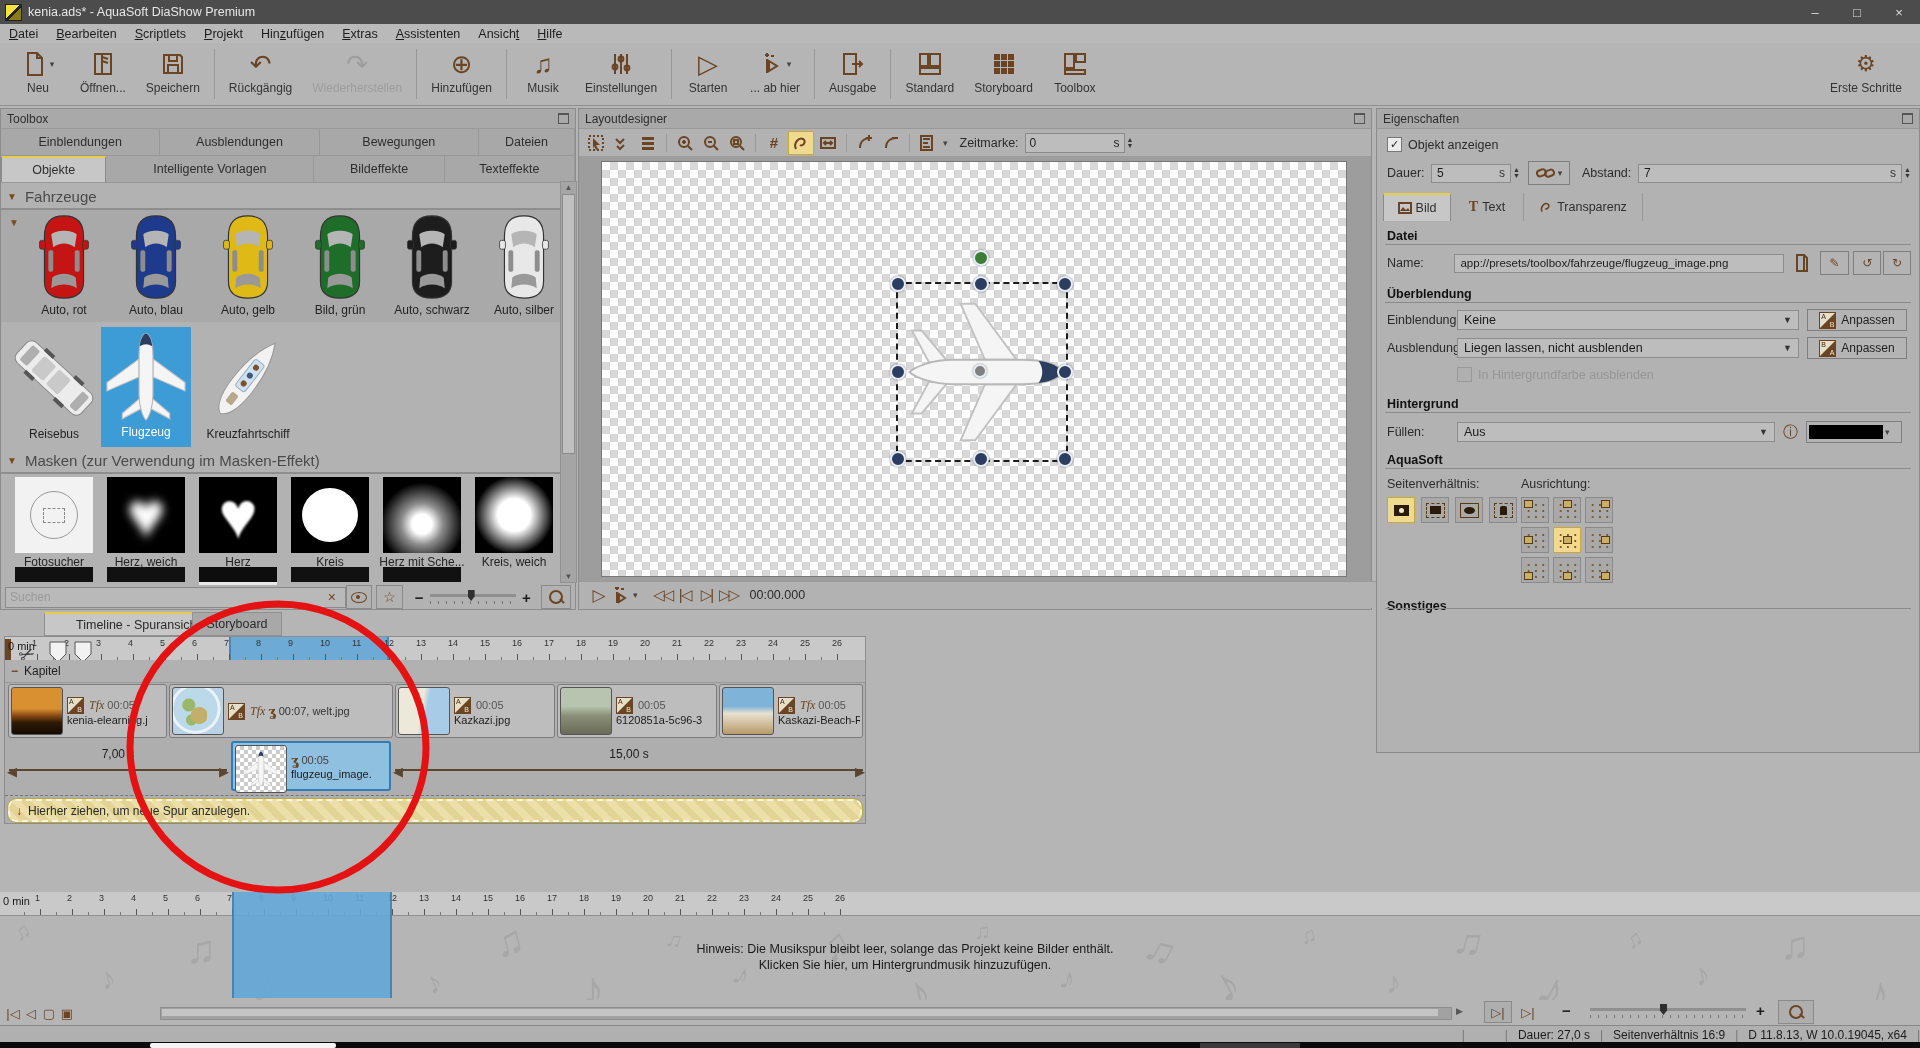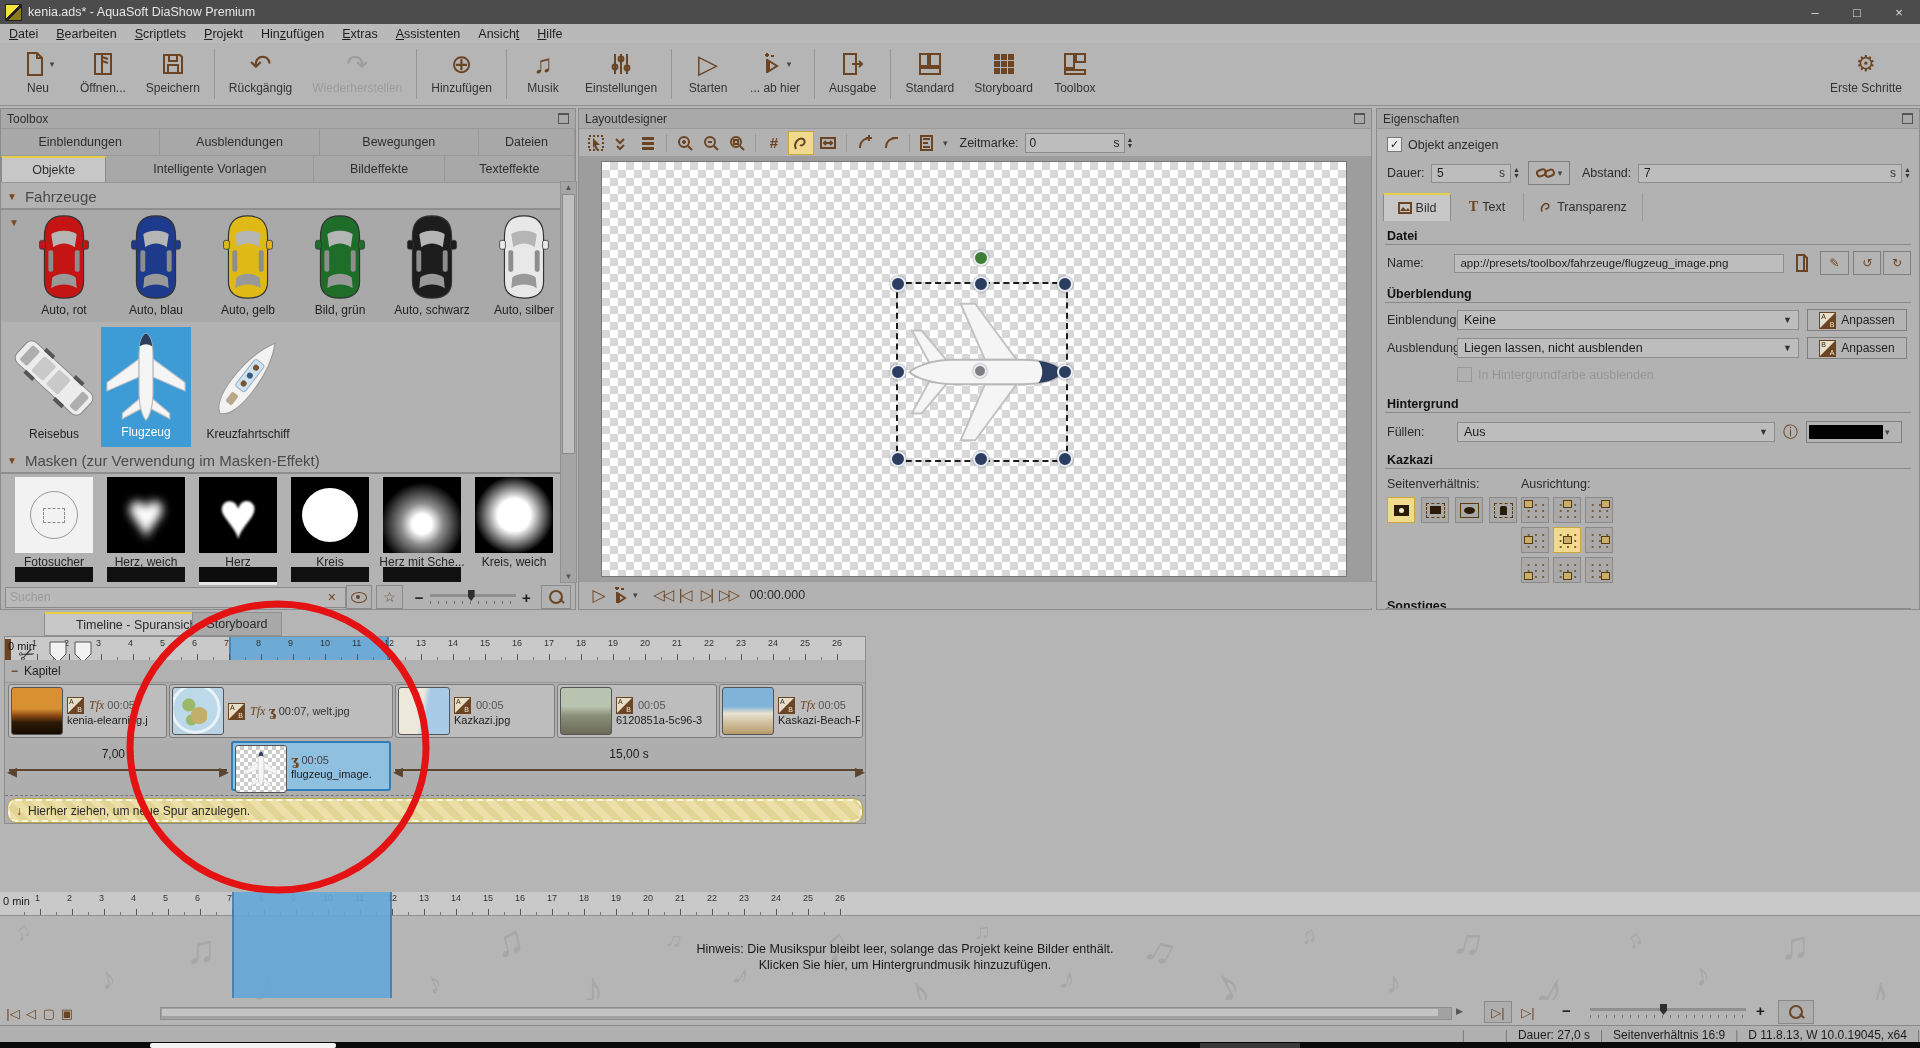--- a/index.html
+++ b/index.html
@@ -648,21 +648,21 @@
         </span>
       <span class="caret">▾</span>
       <span class="tpbtn" style="margin-left:14px;">◁◁</span>
       <span class="tpbtn">|◁</span>
       <span class="tpbtn">▷|</span>
       <span class="tpbtn">▷▷</span>
       <span class="timecode">00:00.000</span>
     </div>
   </div>
 
-  <div class="abs panel" style="left:1376px;top:108px;width:544px;height:502px;overflow:hidden;">
+  <div class="abs panel" style="left:1376px;top:108px;width:544px;height:645px;overflow:hidden;">
     <div class="phead">
       <span>Eigenschaften</span>
         <span class="pfloat"></span>
     </div>
     <div class="erow" style="top:28px;">
       <span class="cb">✓</span>
       <span class="elabel">Objekt anzeigen</span>
     </div>
     <div class="erow" style="top:52px;width:524px;">
       <span class="elabel" style="width:44px;">Dauer:</span>
@@ -780,21 +780,21 @@
         <span>Aus</span>
           <span class="dd">▼</span>
       </div>
       <span style="margin-left:8px;color:#6b4423;font-size:15px;">ⓘ</span>
       <div class="ebtn" style="width:96px;height:22px;margin-left:8px;justify-content:flex-start;padding:2px;" title="#000000">
         <div style="width:74px;height:14px;background:#000;"></div>
         <span class="dd caret">▾</span>
       </div>
     </div>
 
-    <div class="ehead" style="top:344px;">Kazkazi</div>
+    <div class="ehead" style="top:344px;">AquaSoft</div>
     <div class="ehr" style="top:359px;"></div>
     <span class="abs elabel" style="left:10px;top:368px;">Seitenverhältnis:</span>
     <span class="abs elabel" style="left:144px;top:368px;">Ausrichtung:</span>
 
     <div class="posbtn active" style="left:10px;top:388px;">
         <div style="width:15px;height:11px;background:#2a1c08;display:flex;align-items:center;justify-content:center;">
           <div style="width:5px;height:5px;background:#f4ead0;border-radius:50%;"></div>
         </div>
       </div>
     <div class="posbtn" style="left:44px;top:388px;">

